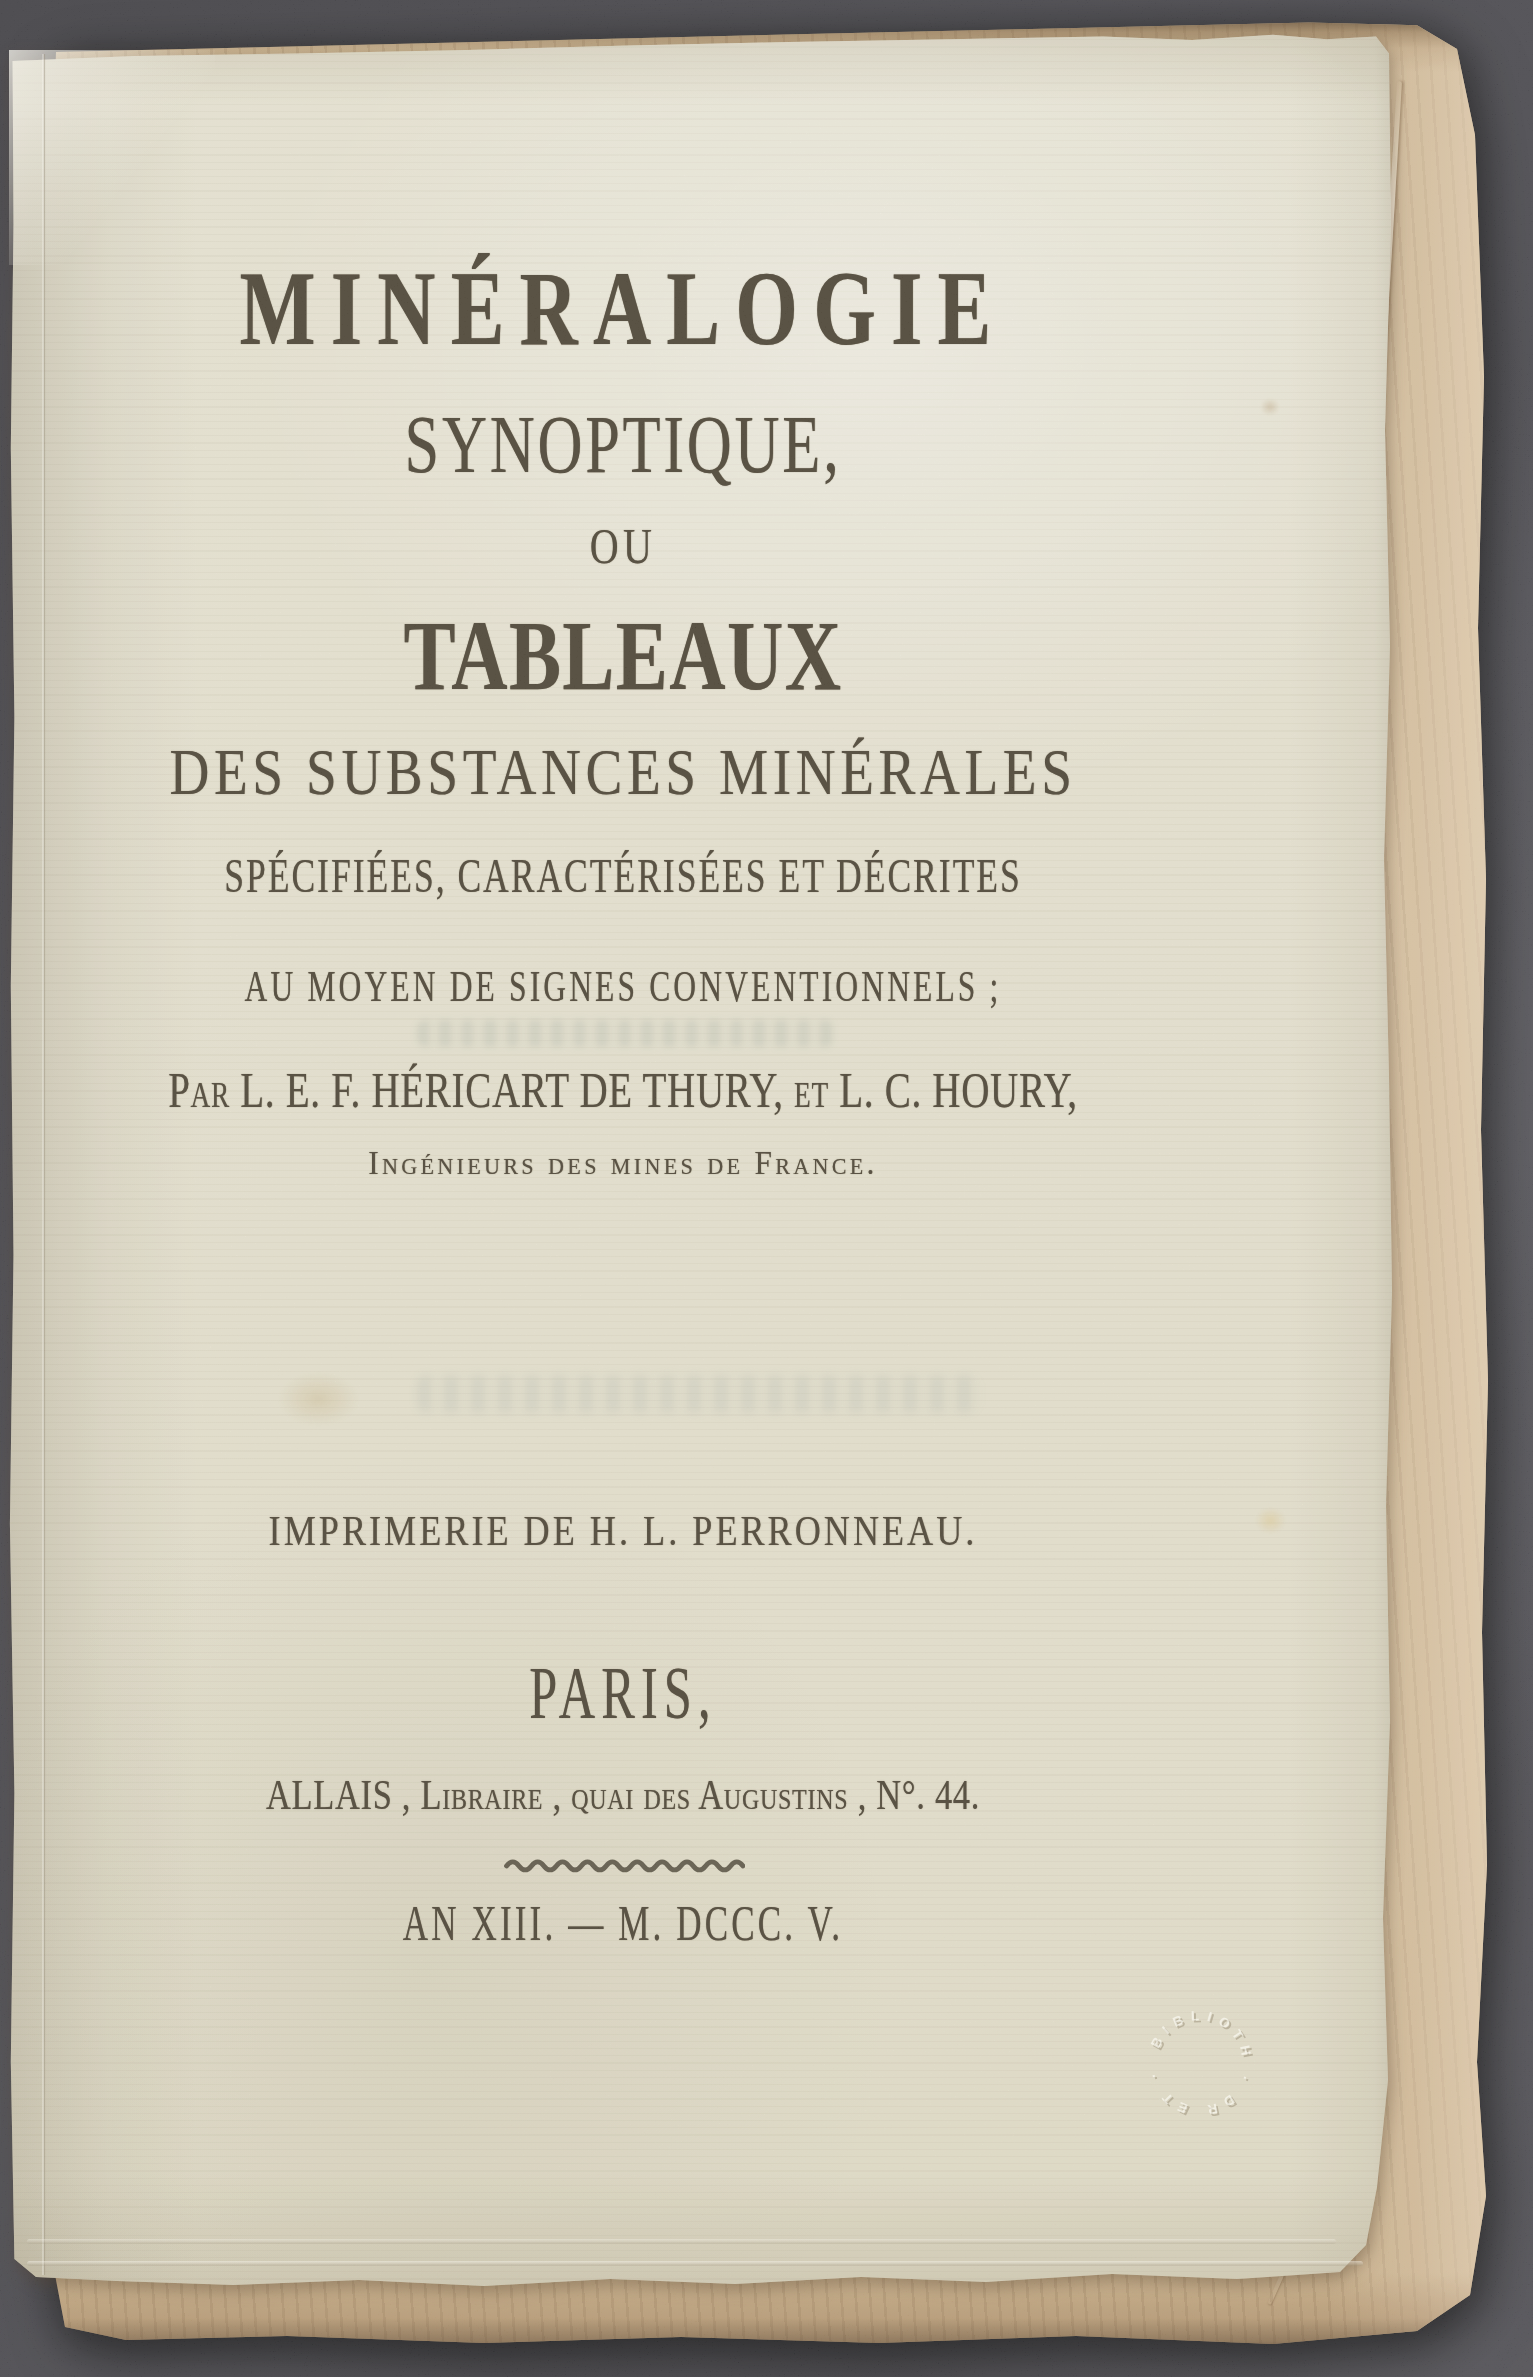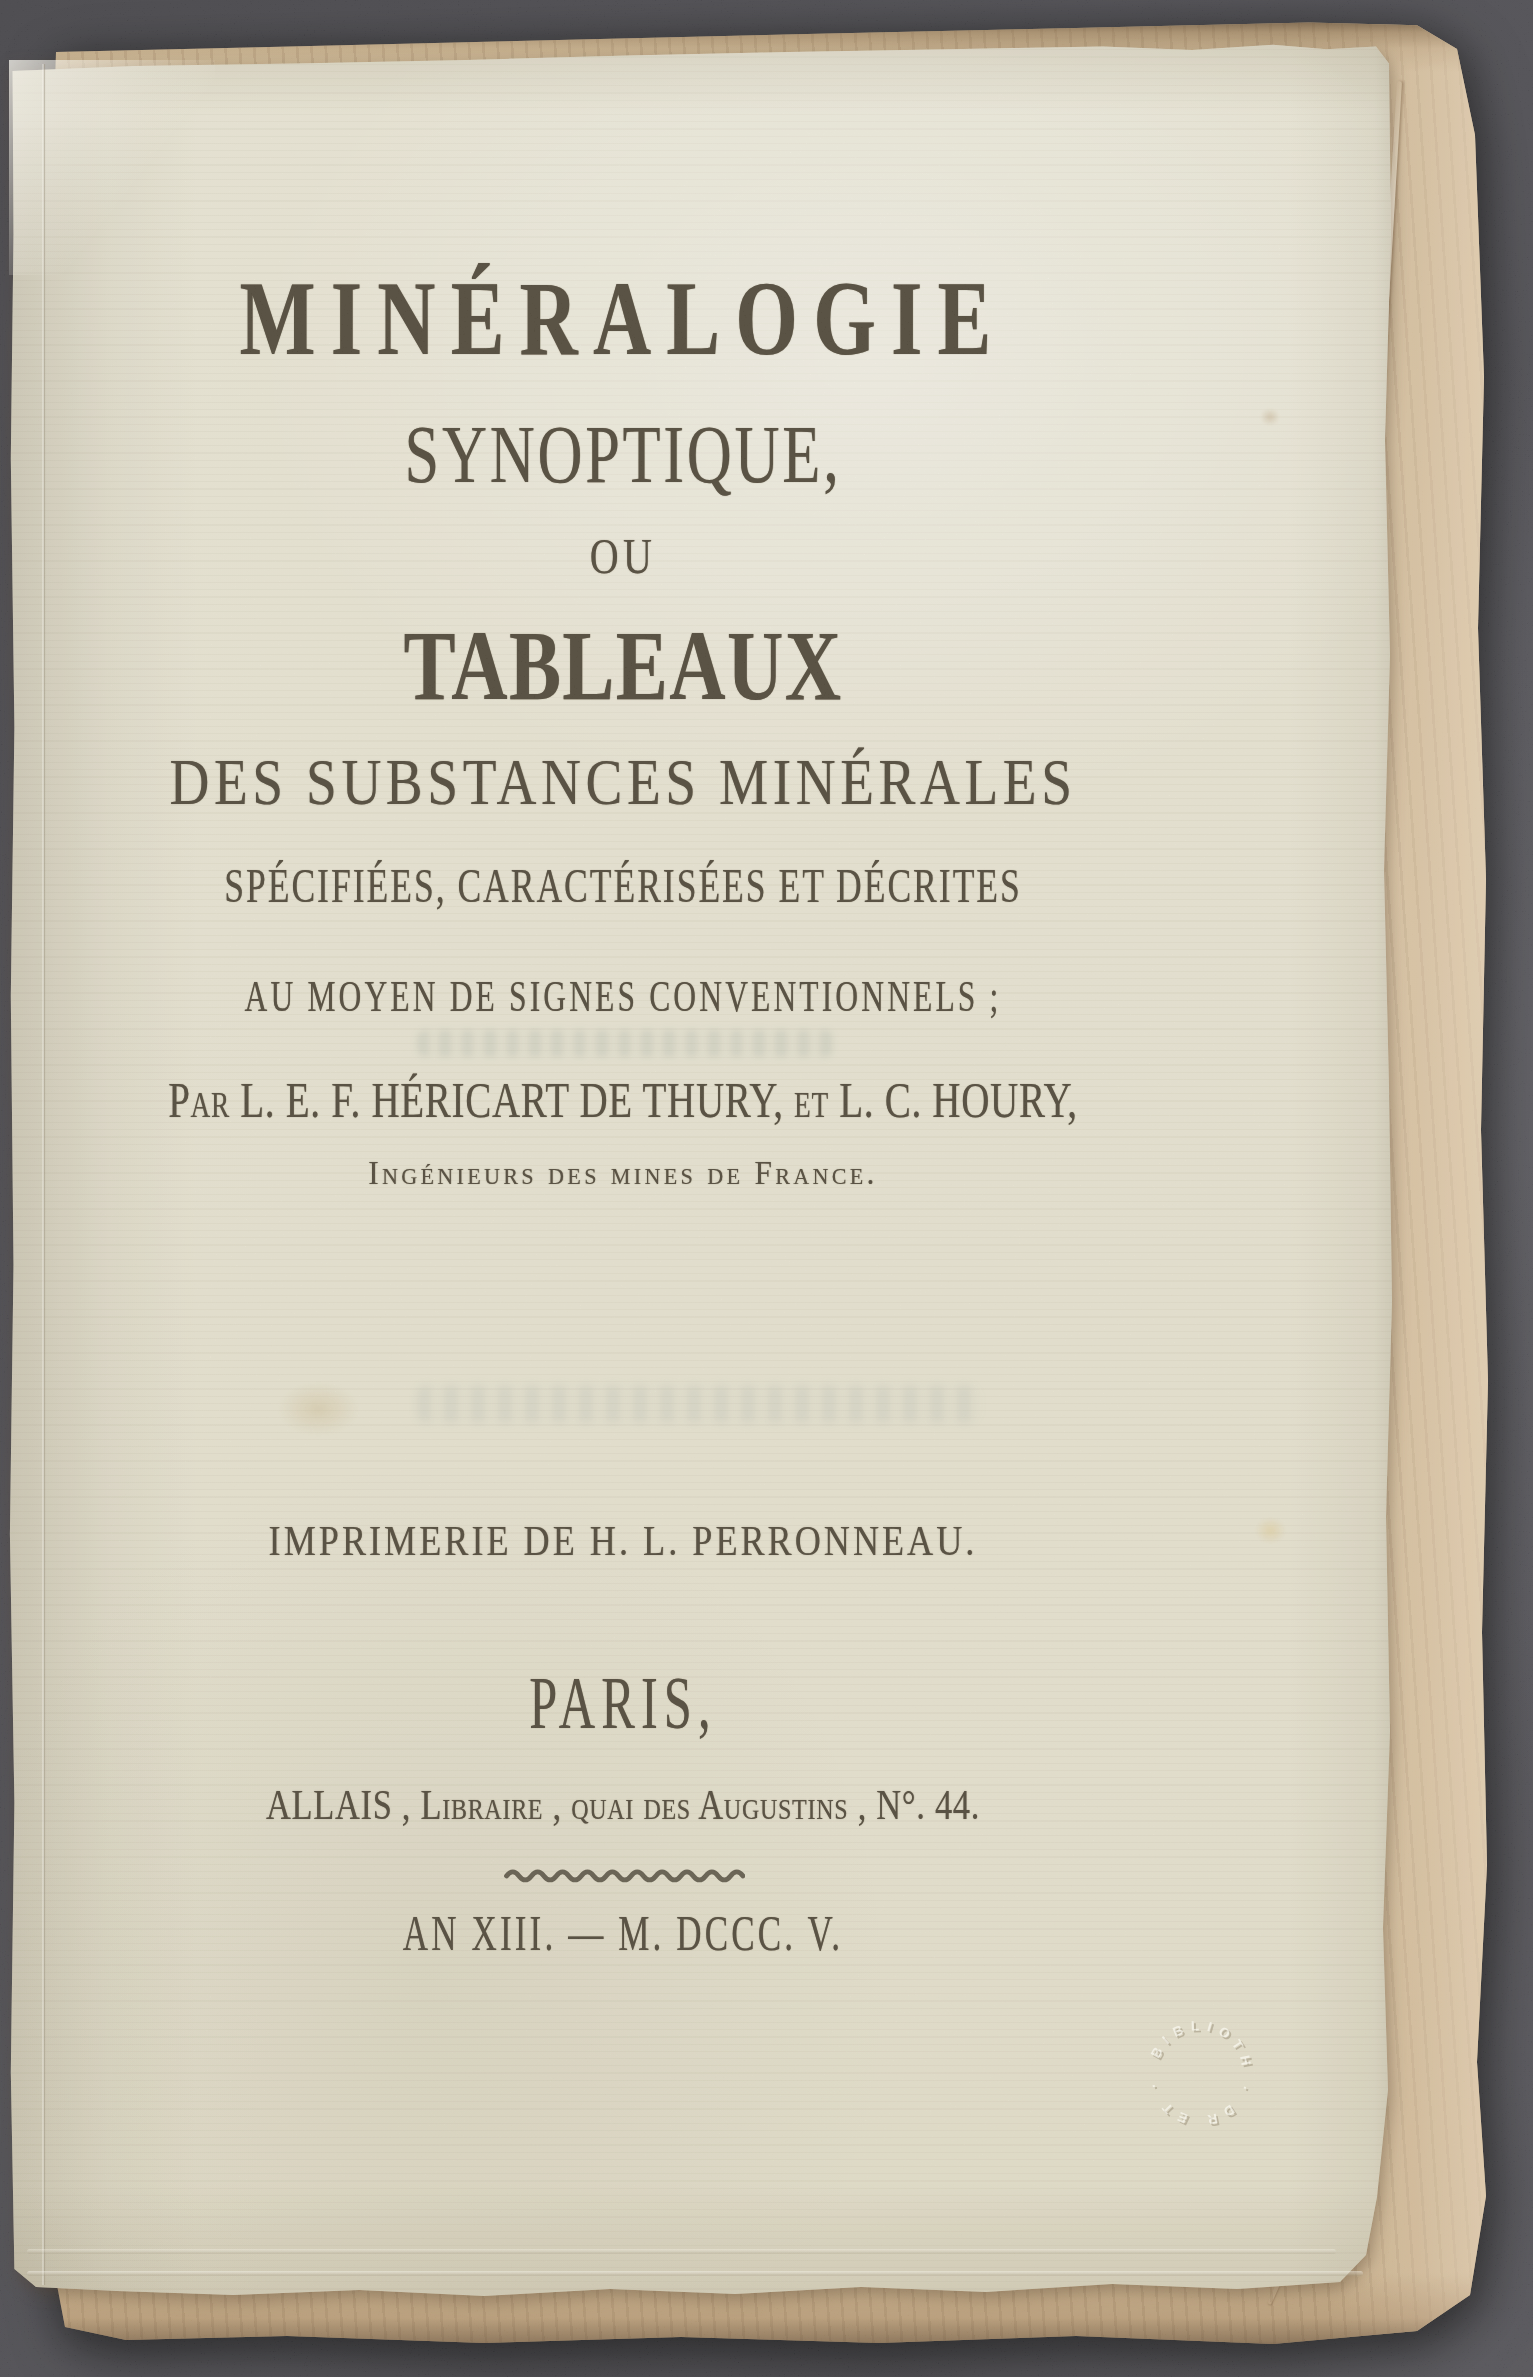--- a/index.html
+++ b/index.html
@@ -45,21 +45,21 @@
     box-shadow:1.8px 0 2.7px rgba(110,80,48,.45);
   }
   .edge-fold-highlight2{
     position:absolute;left:1282px;top:2089px;width:3.6px;height:206px;
     background:linear-gradient(180deg,transparent,rgba(248,238,216,.8) 40%,transparent);
     transform:rotate(24deg);border-radius:2.7px;box-shadow:0.9px 0.9px 1.8px rgba(100,70,40,.4);
   }
 
   
   .title-page{
-    position:absolute;left:9px;top:42px;width:1388px;height:2257px;
+    position:absolute;left:9px;top:32px;width:1388px;height:2257px;
     filter:drop-shadow(3.6px 6.3px 8px rgba(70,48,26,.42));
   }
   .title-page .paper{
     position:absolute;inset:0;
     clip-path:polygon(3.6px 29px,126px 24px,287px 21.5px,457px 18px,619px 13.4px,780px 10px,941px 7.2px,1094px 4.5px,1183px 8px,1264px 2.7px,1318px 7.2px,1367px 4.5px,1380px 21.5px,1382px 192px,1376px 398px,1381px 613px,1375px 828px,1380px 1044px,1383px 1259px,1377px 1474px,1381px 1689px,1374px 1886px,1379px 2048px,1368px 2155px,1357px 2213px,1331px 2240px,1228px 2247px,1103px 2242px,977px 2250px,852px 2245px,726px 2252px,601px 2247px,475px 2254px,350px 2248px,224px 2253px,108px 2249px,27px 2245px,5.4px 2227px,1.8px 2030px,5.4px 1761px,0.9px 1492px,4.5px 1223px,1.8px 954px,5.4px 685px,1.8px 416px,4.5px 192px);
     background:
       radial-gradient(ellipse 852px 645px at 62% 14%, rgba(255,255,252,.50), transparent 72%),
       radial-gradient(ellipse 717px 807px at 30% 86%, rgba(128,118,92,.10), transparent 65%),
       linear-gradient(90deg, rgba(118,108,86,.26) 0px, rgba(118,108,86,.08) 99px, rgba(0,0,0,0) 188px),
       linear-gradient(270deg, rgba(132,122,96,.28) 0px, rgba(140,128,100,.12) 23px, rgba(0,0,0,0) 108px),

